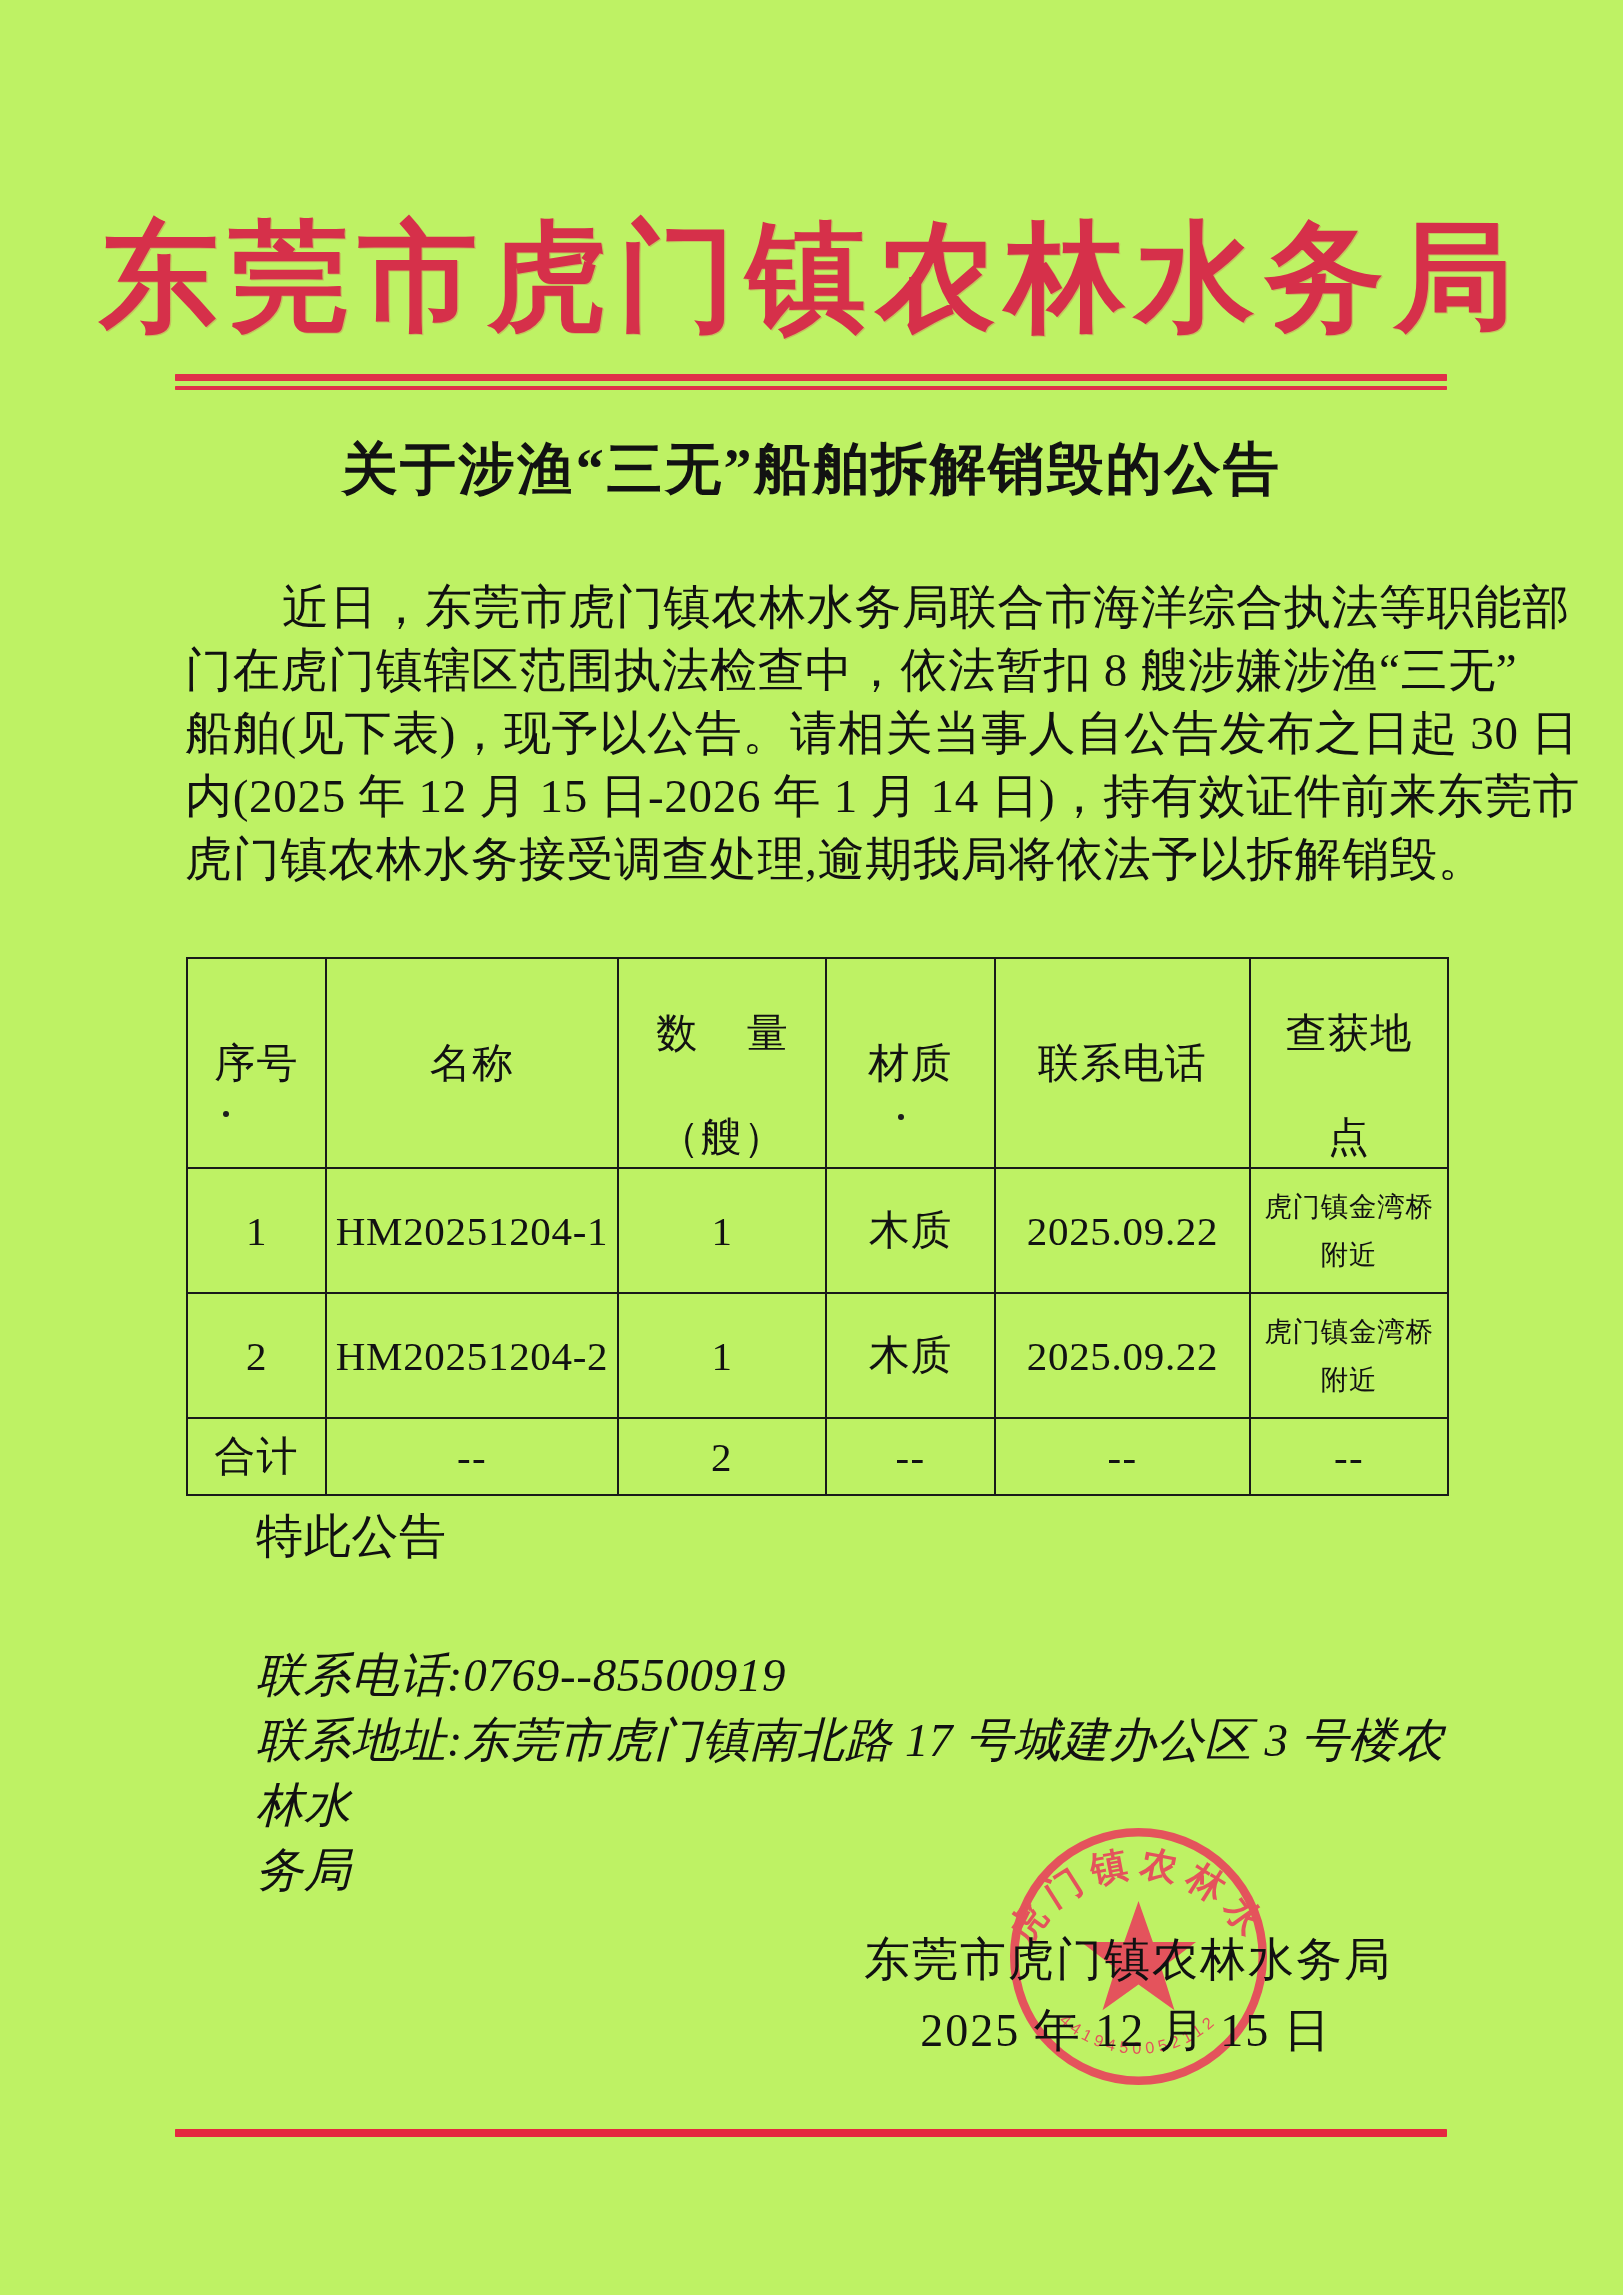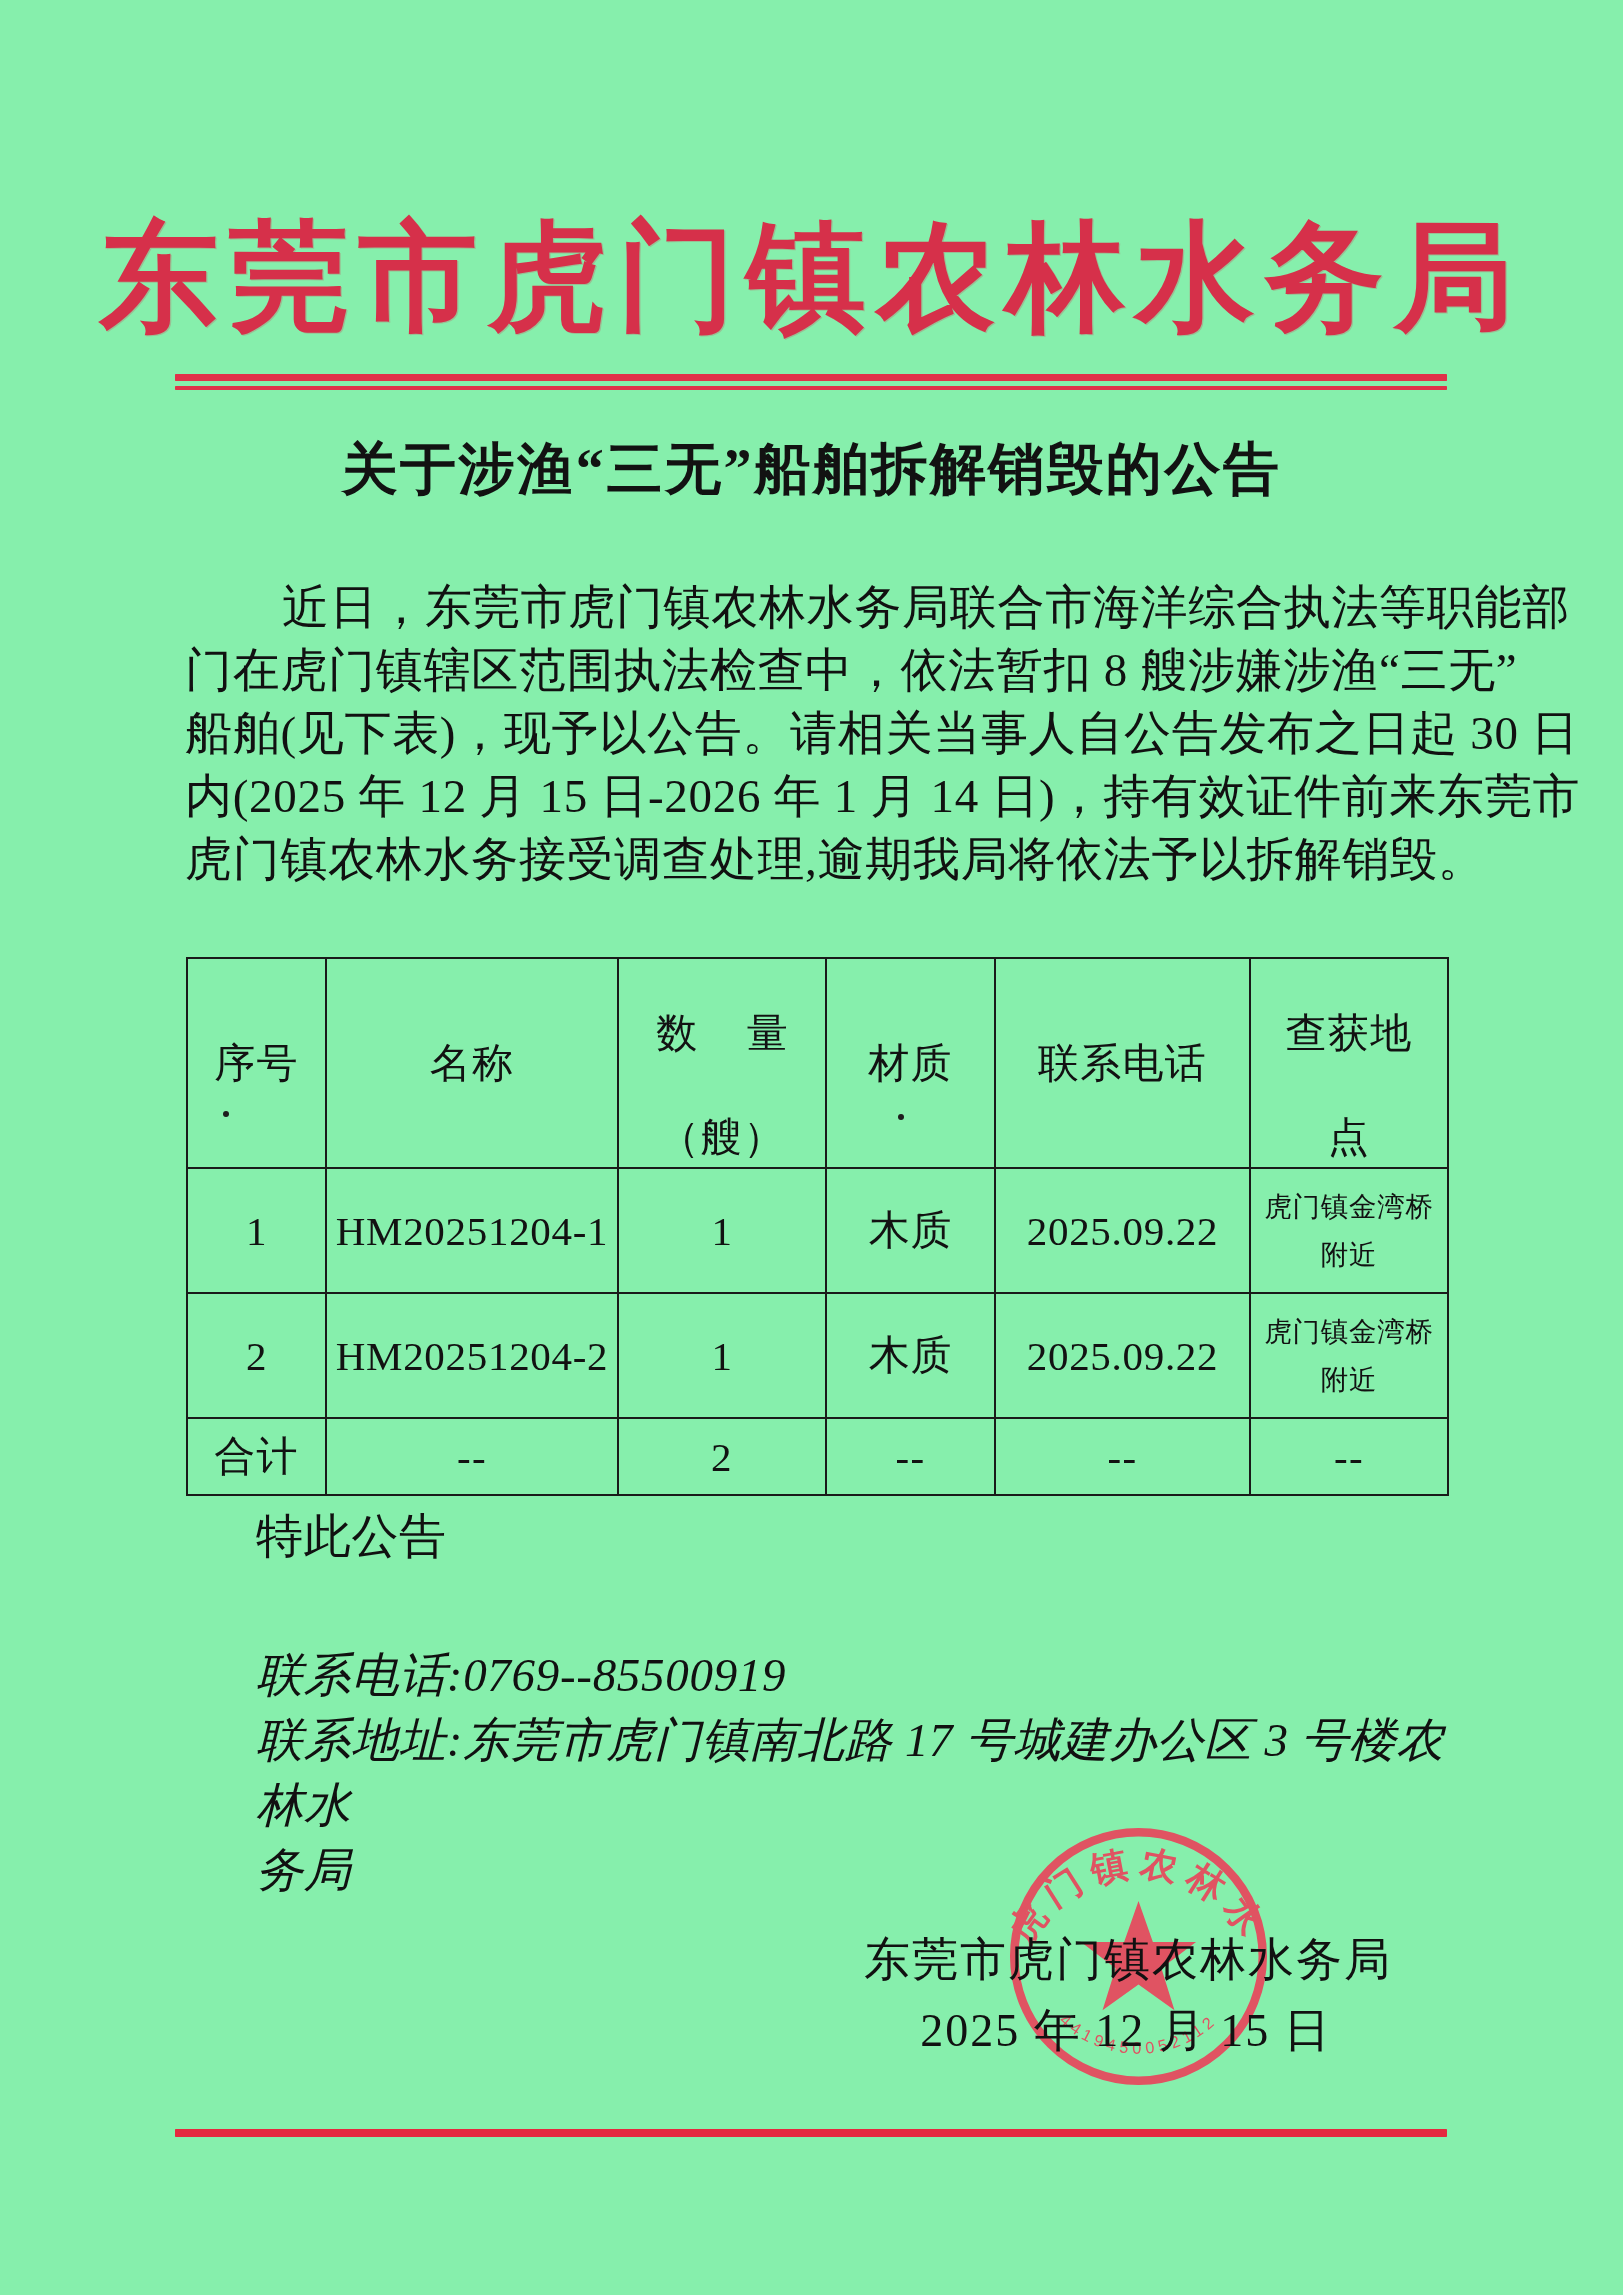--- a/index.html
+++ b/index.html
@@ -4,21 +4,21 @@
 <style>
   html, body {
     margin: 0;
     padding: 0;
     background: #ffffff;
   }
   .page {
     position: relative;
     width: 1623px;
     height: 2295px;
-    background: #86efac;
+    background: #bef264;
     overflow: hidden;
     font-family: "Liberation Serif", "DejaVu Serif", serif;
     color: #141414;
   }
 
   
   .masthead {
     position: absolute;
     left: 0;
     top: 216px;

